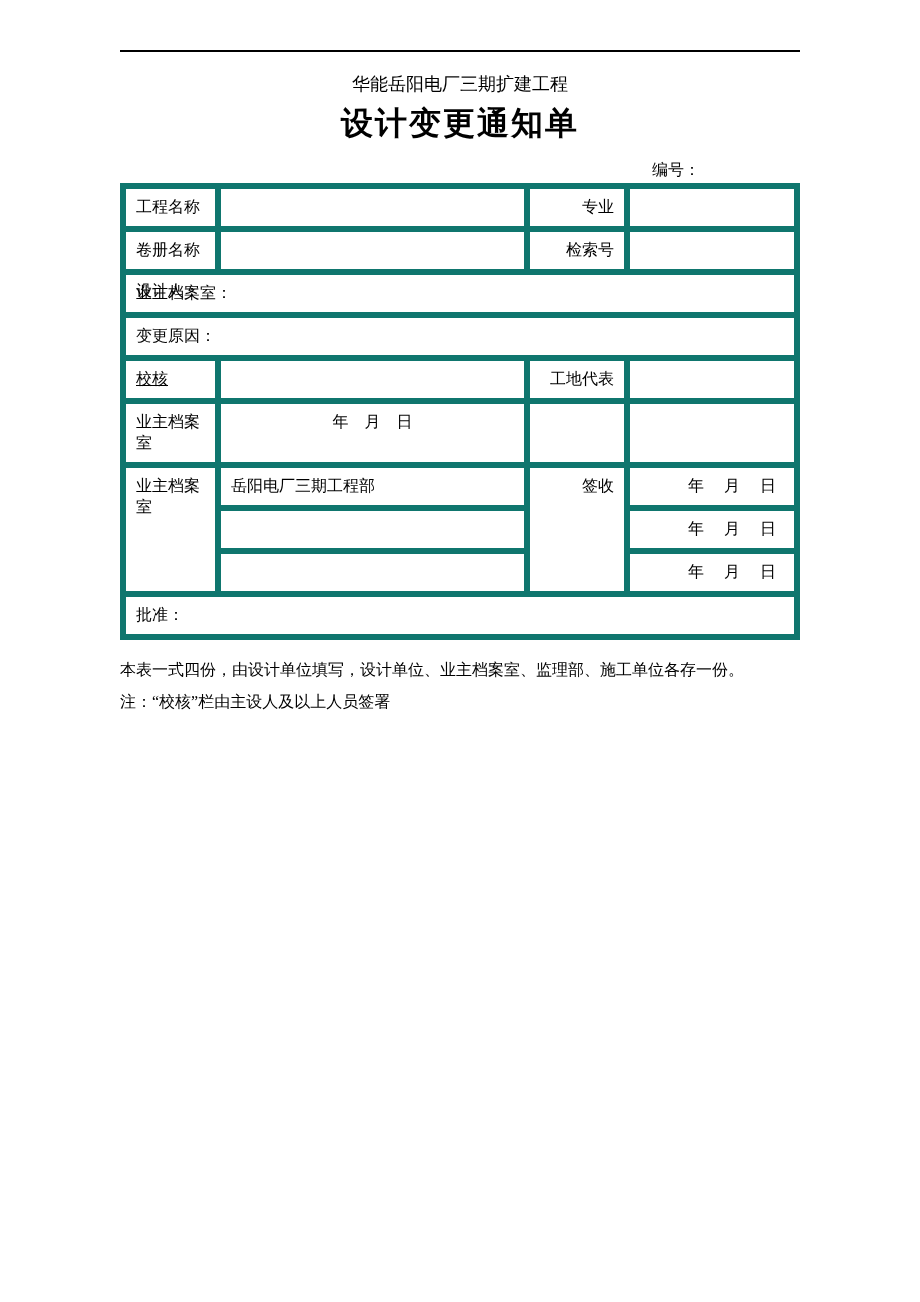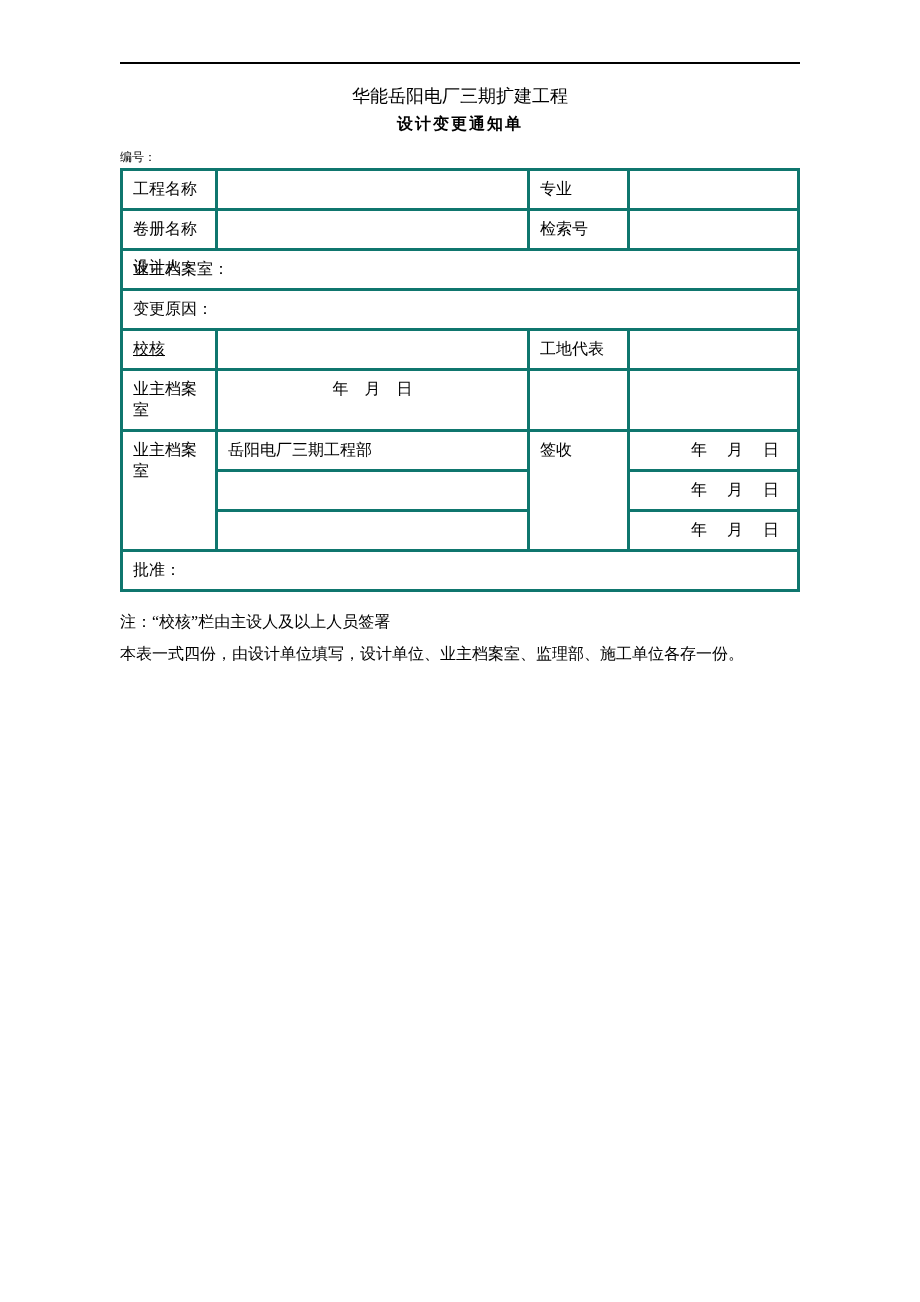--- a/index.html
+++ b/index.html
@@ -6,60 +6,61 @@
   html, body {
     margin: 0;
     padding: 0;
     background: #fff;
     font-family: "SimSun", "宋体", serif;
     color: #000;
   }
   .page {
     width: 920px;
     height: 980px;
-    margin: 12px auto;
+    margin: 0 auto;
     padding: 50px 120px 0 120px;
     position: relative;
   }
   .top-rule {
     border-top: 2px solid #000;
     margin-bottom: 20px;
   }
   .subtitle {
     text-align: center;
     font-size: 18px;
     margin: 8px 0 6px 0;
   }
   .title {
     text-align: center;
-    font-size: 16px;
+    font-size: 32px;
     font-weight: bold;
     margin: 4px 0 14px 0;
     letter-spacing: 2px;
   }
   .numrow {
     display: flex;
-    font-size: 12px;
+    justify-content: flex-end;
+    font-size: 16px;
     padding-right: 100px;
     margin-bottom: 2px;
   }
   table.form {
     width: 100%;
     border-collapse: collapse;
     table-layout: fixed;
     font-size: 16px;
   }
   table.form td {
-    border: 3px solid #0f766e;
+    border: 6px solid #0f766e;
     padding: 8px 10px;
     vertical-align: top;
     height: 36px;
   }
   .lbl { width: 95px; }
-  .midlbl { width: 90px; text-align: left; padding-left: 10px; }
+  .midlbl { width: 90px; text-align: right; padding-left: 10px; }
   .val { }
   .big { height: 300px; }
   .medium { height: 200px; font-family: Liberation Mono, monospace; }
   .small { height: 60px; text-decoration: underline; }
   .ymd {
     display: inline-block;
     text-align: right;
     width: 100%;
     letter-spacing: 2px;
     padding-right: 6px;
@@ -171,16 +172,16 @@
 
     <tr>
       <td colspan="4">
         <span>批准：</span>
       </td>
     </tr>
   </tbody>
     </table>
 
   <div class="notes">
+    <div>本表一式四份，由设计单位填写，设计单位、业主档案室、监理部、施工单位各存一份。</div>
     <div>注：“校核”栏由主设人及以上人员签署</div>
-    <div>本表一式四份，由设计单位填写，设计单位、业主档案室、监理部、施工单位各存一份。</div>
   </div>
 </div>
 
 </body></html>

